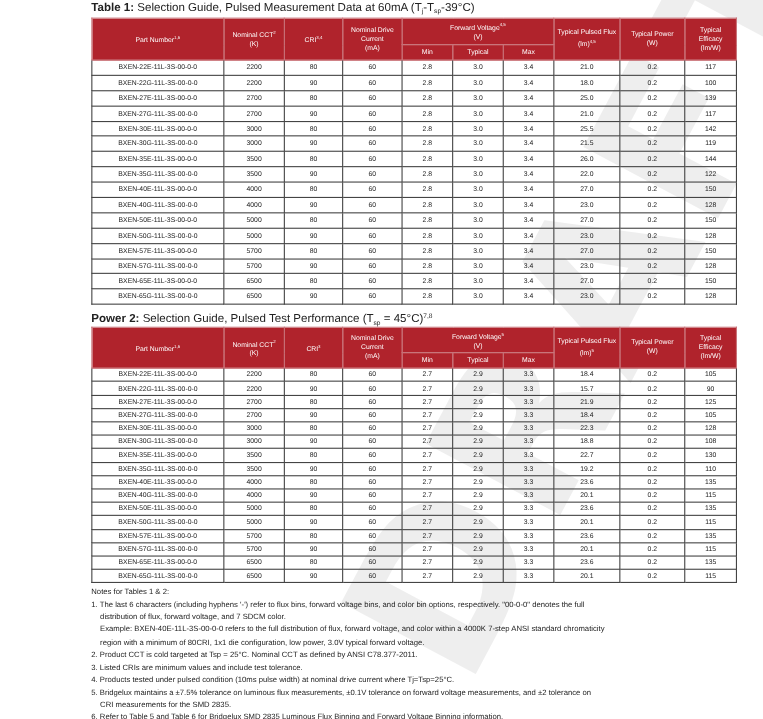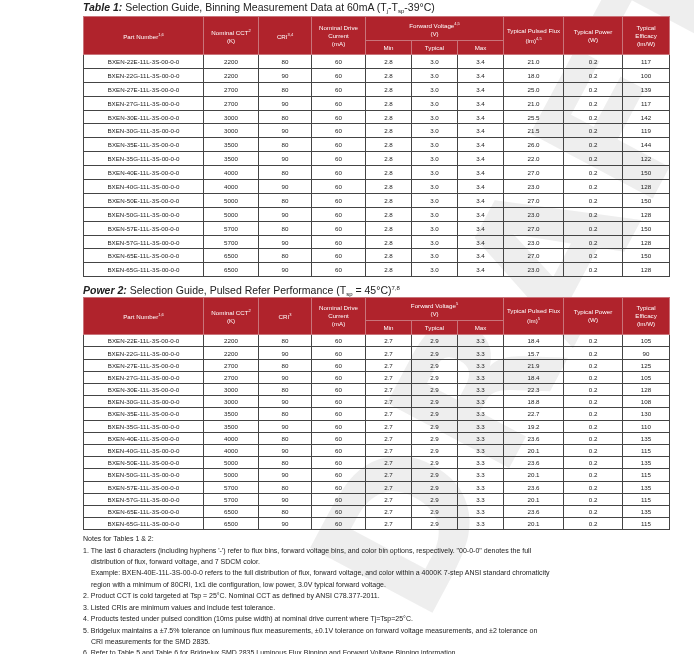--- a/index.html
+++ b/index.html
@@ -1,19 +1,19 @@
 <!DOCTYPE html>
 <html><head>
 <meta charset="utf-8">
 <style>
   html,body{margin:0;padding:0;background:#fff;}
   body{width:694px;height:654px;position:relative;overflow:hidden;font-family:"Liberation Sans",sans-serif;color:#222;}
   .page{position:absolute;left:83px;top:0;width:586px;}
   .tbl-title{font-size:10.5px;height:16px;line-height:15px;white-space:nowrap;color:#222;}
-  .tbl-title b{font-weight:bold;font-style:italic;}
+  .tbl-title b{font-weight:bold;}
   .tbl-title sub{font-size:6px;vertical-align:-2px;}
   .tbl-title sup{font-size:6px;vertical-align:4px;}
   table{border-collapse:collapse;width:586px;table-layout:fixed;}
   th{background:#b0232c;color:#fff;font-weight:normal;font-size:6.2px;line-height:8px;border:1px solid #c9747a;padding:0 2px;text-align:center;}
   th sup{font-size:4px;vertical-align:3px;}
   td{font-size:6.2px;text-align:center;border:1px solid #444;padding:0;color:#222;white-space:nowrap;}
   #t1 tbody tr{height:13.9px;}
   #t2 tbody tr{height:12.2px;}
   #t1 thead tr.h1{height:24px;}
   #t1 thead tr.h2{height:14px;}
@@ -26,21 +26,21 @@
   .watermark{position:absolute;left:170px;top:160px;font-size:190px;font-weight:bold;color:rgba(160,160,160,0.18);transform:rotate(-62deg);transform-origin:center;pointer-events:none;letter-spacing:6px;font-family:"DejaVu Sans",sans-serif;}
 </style>
 </head>
 <body>
 
 <div class="watermark">DRAFT</div>
 
 <div class="page">
 
   <div class="tbl-title">
-    <b>Table 1:</b><span> Selection Guide, Binning Measurement Data at 60mA (T</span><sub>j</sub><span>-T</span><sub>sp</sub><span>-39°C)</span>
+    <b>Table 1:</b><span> Selection Guide, Pulsed Measurement Data at 60mA (T</span><sub>j</sub><span>-T</span><sub>sp</sub><span>-39°C)</span>
   </div>
 
   <table id="t1">
     <colgroup>
       <col style="width:120px">
         <col style="width:55px">
         <col style="width:53px">
         <col style="width:54px">
       <col style="width:46px">
         <col style="width:46px">
@@ -256,21 +256,21 @@
           <td>3.0</td>
           <td>3.4</td>
           <td>23.0</td>
           <td>0.2</td>
           <td>128</td>
         </tr>
       </tbody>
   </table>
 
   <div class="tbl-title t2title">
-    <b>Power 2:</b><span> Selection Guide, Pulsed Refer Performance (T</span><sub>sp</sub><span> = 45°C)</span><sup>7,8</sup>
+    <b>Power 2:</b><span> Selection Guide, Pulsed Test Performance (T</span><sub>sp</sub><span> = 45°C)</span><sup>7,8</sup>
   </div>
 
   <table id="t2">
     <colgroup>
       <col style="width:120px">
         <col style="width:55px">
         <col style="width:53px">
         <col style="width:54px">
       <col style="width:46px">
         <col style="width:46px">

